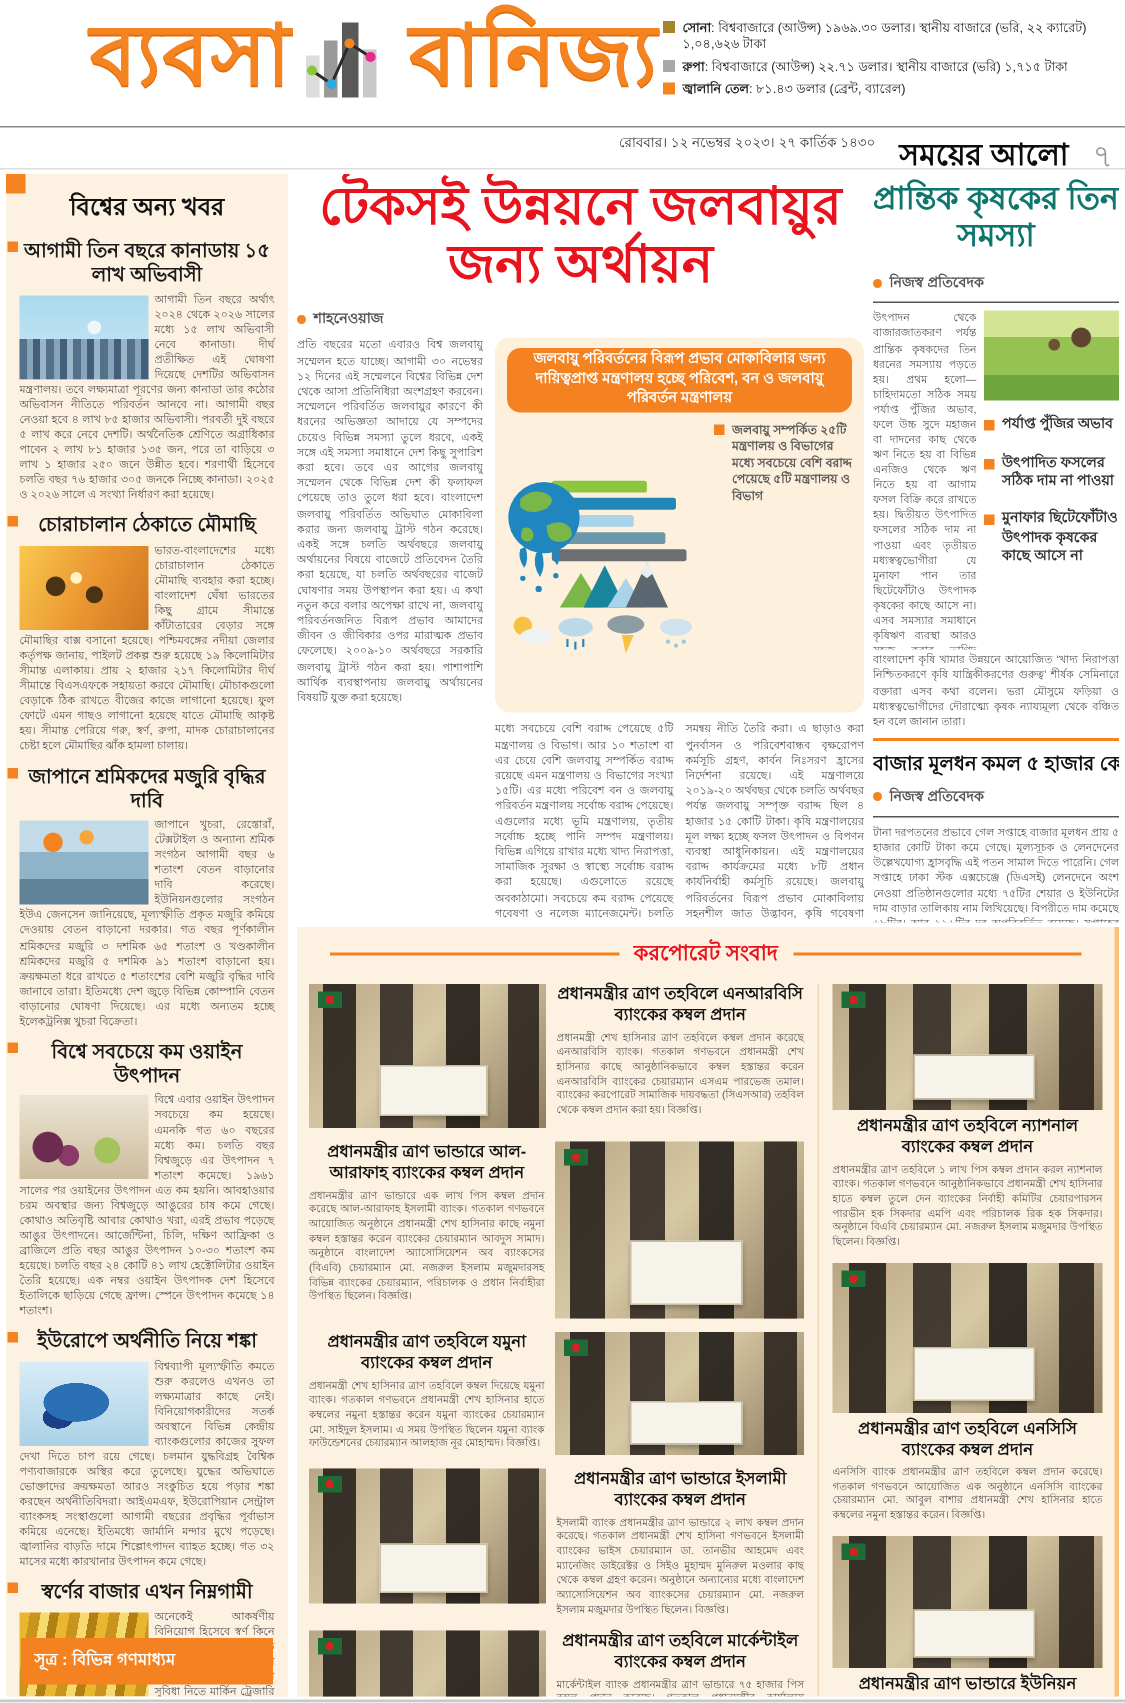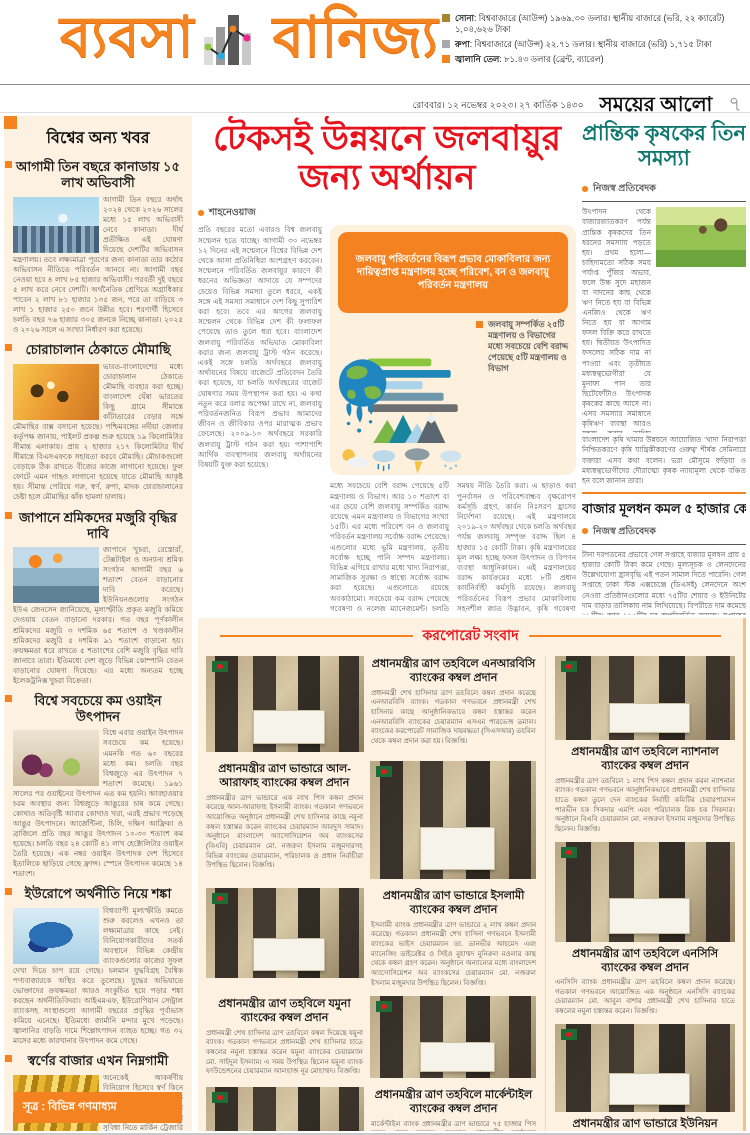--- a/index.html
+++ b/index.html
@@ -10,21 +10,21 @@
 
   
   .logo{position:absolute;left:60px;top:8px;display:flex;align-items:flex-end;gap:8px;color:#f5831f;font-weight:bold}
   .logo .word{font-size:56px;line-height:1.05;letter-spacing:1px;text-shadow:0 1px 0 #e06f10}
   .mast-right{position:absolute;right:6px;top:13px;width:302px}
   .mkt-row{display:flex;align-items:flex-start;gap:5px;font-size:8.5px;color:#222;margin-bottom:4px;line-height:1.3}
   .sq{width:8px;height:8px;flex:0 0 auto;display:inline-block;margin-top:1px}
   .sq-gold{background:#a8842c}.sq-silver{background:#a7a9ac}.sq-oil{background:#f5831f}
   .mkt-label{font-weight:bold;white-space:nowrap}
   .mast-rule{position:absolute;left:0;right:0;top:84px;border-top:1.5px solid #8a8a8a}
-  .date-row{position:absolute;right:8px;top:88px;display:flex;align-items:center;gap:16px}
+  .date-row{position:absolute;right:8px;top:88px;display:flex;align-items:flex-start;gap:16px}
   .dateline{font-size:9px;color:#333}
   .paper-name{font-size:20px;font-weight:bold;color:#0c0c0c}
   .page-num{font-size:21px;color:#999;font-family:"Liberation Serif",serif}
   .content-rule{position:absolute;left:0;right:0;top:112px;border-top:1px solid #ddd}
   .foot-rule{position:absolute;left:0;right:0;bottom:0;border-top:2px solid #c9c9c9}
 
   
   .ph{background:#ccc;position:relative;overflow:hidden}
   .ph-city{background:
     radial-gradient(circle at 58% 38%, #f0f5f8 7%, transparent 8%),
@@ -75,21 +75,21 @@
   .dot{width:6px;height:6px;border-radius:50%;background:#f5831f;display:inline-block;flex:0 0 auto}
   .source-bar{position:absolute;left:10px;right:10px;bottom:8px;background:#f58220;color:#fff;font-size:11px;font-weight:bold;padding:6px 9px}
 
   
   .lead{position:absolute;left:198px;top:116px;width:378px;height:499px;overflow:hidden}
   .lead-h{color:#e8131d;font-size:35px;font-weight:bold;text-align:center;line-height:1.12;padding:2px 8px 6px}
   .byline{display:flex;align-items:center;gap:5px;font-size:9.5px;font-weight:bold;color:#555;margin:3px 0 5px}
   .lead-grid{display:grid;grid-template-columns:124px 1fr;column-gap:8px}
   .lead-colL{font-size:7.3px;color:#555;text-align:justify;line-height:1.4;height:392px;overflow:hidden}
   .ig{background:#fdf0dc;border-radius:10px;padding:7px 8px;height:250px;overflow:hidden}
-  .ig-head{background:#f58220;border-radius:9px;color:#fff;font-size:9.8px;font-weight:bold;text-align:center;line-height:1.3;padding:21px 8px}
+  .ig-head{background:#f58220;border-radius:9px;color:#fff;font-size:9.8px;font-weight:bold;text-align:center;line-height:1.3;padding:2px 8px}
   .ig-body{display:grid;grid-template-columns:1fr 92px;gap:6px;padding-top:6px}
   .ig-pts{list-style:none}
   .ig-pts li{display:flex;gap:5px;font-size:8.2px;font-weight:bold;color:#5a5a5a;line-height:1.35;margin-bottom:10px}
   .ig-pts .sq{background:#f58220;width:7px;height:7px;margin-top:2px}
   .lead-2col{display:grid;grid-template-columns:1fr 1fr;column-gap:8px;margin-top:6px;height:132px;overflow:hidden}
   .lead-2col p{font-size:7.3px;color:#555;text-align:justify;line-height:1.4}
 
   
   .rail{position:absolute;left:582px;top:116px;width:164px;height:499px;overflow:hidden}
   .rail-h1{font-size:21px;font-weight:bold;color:#0f766e;text-align:center;line-height:1.2;padding:4px 0 8px}
@@ -305,20 +305,34 @@
     <h2 class="rail-h1">প্রান্তিক কৃষকের তিন সমস্যা</h2>
     <div class="byline">
       <span class="dot"></span>
       <span>নিজস্ব প্রতিবেদক</span>
     </div>
     <hr>
     <div class="f-grid">
       <p class="f-intro">উৎপাদন থেকে বাজারজাতকরণ পর্যন্ত প্রান্তিক কৃষকদের তিন ধরনের সমস্যায় পড়তে হয়। প্রথম হলো—চাহিদামতো সঠিক সময় পর্যাপ্ত পুঁজির অভাব, ফলে উচ্চ সুদে মহাজন বা দাদনের কাছ থেকে ঋণ নিতে হয় বা বিভিন্ন এনজিও থেকে ঋণ নিতে হয় বা আগাম ফসল বিক্রি করে রাখতে হয়। দ্বিতীয়ত উৎপাদিত ফসলের সঠিক দাম না পাওয়া এবং তৃতীয়ত মধ্যস্বত্বভোগীরা যে মুনাফা পান তার ছিটেফোঁটাও উৎপাদক কৃষকের কাছে আসে না। এসব সমস্যার সমাধানে কৃষিঋণ ব্যবস্থা আরও সহজ করার তাগিদ দিয়েছেন বিশেষজ্ঞরা।</p>
       <div class="f-side">
         <div class="ph ph-farmer"></div>
+        <ul class="f-pts">
+          <li>
+              <span class="sq"></span>
+              <span>পর্যাপ্ত পুঁজির অভাব</span>
+            </li>
+          <li>
+              <span class="sq"></span>
+              <span>উৎপাদিত ফসলের সঠিক দাম না পাওয়া</span>
+            </li>
+          <li>
+              <span class="sq"></span>
+              <span>মুনাফার ছিটেফোঁটাও উৎপাদক কৃষকের কাছে আসে না</span>
+            </li>
+        </ul>
       </div>
     </div>
     <p class="f-body">বাংলাদেশ কৃষি খামার উন্নয়নে আয়োজিত ‘খাদ্য নিরাপত্তা নিশ্চিতকরণে কৃষি যান্ত্রিকীকরণের গুরুত্ব’ শীর্ষক সেমিনারে বক্তারা এসব কথা বলেন। ভরা মৌসুমে ফড়িয়া ও মধ্যস্বত্বভোগীদের দৌরাত্ম্যে কৃষক ন্যায্যমূল্য থেকে বঞ্চিত হন বলে জানান তারা।</p>
 
     <div class="orange-rule"></div>
 
     <h3 class="rail-h2">বাজার মূলধন কমল ৫ হাজার কোটি টাকা</h3>
     <div class="byline">
       <span class="dot"></span>
       <span>নিজস্ব প্রতিবেদক</span>
@@ -345,36 +359,36 @@
         </article>
 
         <article class="cs pr">
           <div>
             <h3 class="cs-h">প্রধানমন্ত্রীর ত্রাণ ভান্ডারে আল-আরাফাহ ব্যাংকের কম্বল প্রদান</h3>
             <p class="cs-b">প্রধানমন্ত্রীর ত্রাণ ভান্ডারে এক লাখ পিস কম্বল প্রদান করেছে আল-আরাফাহ ইসলামী ব্যাংক। গতকাল গণভবনে আয়োজিত অনুষ্ঠানে প্রধানমন্ত্রী শেখ হাসিনার কাছে নমুনা কম্বল হস্তান্তর করেন ব্যাংকের চেয়ারম্যান আবদুস সামাদ। অনুষ্ঠানে বাংলাদেশ অ্যাসোসিয়েশন অব ব্যাংকসের (বিএবি) চেয়ারম্যান মো. নজরুল ইসলাম মজুমদারসহ বিভিন্ন ব্যাংকের চেয়ারম্যান, পরিচালক ও প্রধান নির্বাহীরা উপস্থিত ছিলেন। বিজ্ঞপ্তি।</p>
           </div>
           <div class="ph ph-pm hB"></div>
         </article>
 
+        <article class="cs pr">
+          <div>
+            <h3 class="cs-h">প্রধানমন্ত্রীর ত্রাণ তহবিলে যমুনা ব্যাংকের কম্বল প্রদান</h3>
+            <p class="cs-b">প্রধানমন্ত্রী শেখ হাসিনার ত্রাণ তহবিলে কম্বল দিয়েছে যমুনা ব্যাংক। গতকাল গণভবনে প্রধানমন্ত্রী শেখ হাসিনার হাতে কম্বলের নমুনা হস্তান্তর করেন যমুনা ব্যাংকের চেয়ারম্যান মো. সাইদুল ইসলাম। এ সময় উপস্থিত ছিলেন যমুনা ব্যাংক ফাউন্ডেশনের চেয়ারম্যান আলহাজ নূর মোহাম্মদ। বিজ্ঞপ্তি।</p>
+          </div>
+          <div class="ph ph-pm hD"></div>
+        </article>
+
         <article class="cs pl">
           <div class="ph ph-pm hC"></div>
           <div>
             <h3 class="cs-h">প্রধানমন্ত্রীর ত্রাণ ভান্ডারে ইসলামী ব্যাংকের কম্বল প্রদান</h3>
             <p class="cs-b">ইসলামী ব্যাংক প্রধানমন্ত্রীর ত্রাণ ভান্ডারে ২ লাখ কম্বল প্রদান করেছে। গতকাল প্রধানমন্ত্রী শেখ হাসিনা গণভবনে ইসলামী ব্যাংকের ভাইস চেয়ারম্যান ডা. তানভীর আহমেদ এবং ম্যানেজিং ডাইরেক্টর ও সিইও মুহাম্মদ মুনিরুল মওলার কাছ থেকে কম্বল গ্রহণ করেন। অনুষ্ঠানে অন্যান্যের মধ্যে বাংলাদেশ অ্যাসোসিয়েশন অব ব্যাংকসের চেয়ারম্যান মো. নজরুল ইসলাম মজুমদার উপস্থিত ছিলেন। বিজ্ঞপ্তি।</p>
           </div>
         </article>
 
-        <article class="cs pr">
-          <div>
-            <h3 class="cs-h">প্রধানমন্ত্রীর ত্রাণ তহবিলে যমুনা ব্যাংকের কম্বল প্রদান</h3>
-            <p class="cs-b">প্রধানমন্ত্রী শেখ হাসিনার ত্রাণ তহবিলে কম্বল দিয়েছে যমুনা ব্যাংক। গতকাল গণভবনে প্রধানমন্ত্রী শেখ হাসিনার হাতে কম্বলের নমুনা হস্তান্তর করেন যমুনা ব্যাংকের চেয়ারম্যান মো. সাইদুল ইসলাম। এ সময় উপস্থিত ছিলেন যমুনা ব্যাংক ফাউন্ডেশনের চেয়ারম্যান আলহাজ নূর মোহাম্মদ। বিজ্ঞপ্তি।</p>
-          </div>
-          <div class="ph ph-pm hD"></div>
-        </article>
-
         <article class="cs pl">
           <div class="ph ph-pm hE"></div>
           <div>
             <h3 class="cs-h">প্রধানমন্ত্রীর ত্রাণ তহবিলে মার্কেন্টাইল ব্যাংকের কম্বল প্রদান</h3>
             <p class="cs-b">মার্কেন্টাইল ব্যাংক প্রধানমন্ত্রীর ত্রাণ ভান্ডারে ৭৫ হাজার পিস কম্বল প্রদান করেছে। গতকাল প্রধানমন্ত্রীর কার্যালয়ে আয়োজিত অনুষ্ঠানে মার্কেন্টাইল ব্যাংকের চেয়ারম্যান মোরশেদ আলম এমপি ও ভাইস চেয়ারম্যান এ. এস. এম. ফিরোজ আলম প্রধানমন্ত্রী শেখ হাসিনার হাতে কম্বলের নমুনা তুলে দেন। এ সময় বিএবির চেয়ারম্যানসহ অন্যান্য ব্যাংকের প্রতিনিধিরা উপস্থিত ছিলেন। বিজ্ঞপ্তি।</p>
           </div>
         </article>
       </div>
 
       <div class="corp-right">

